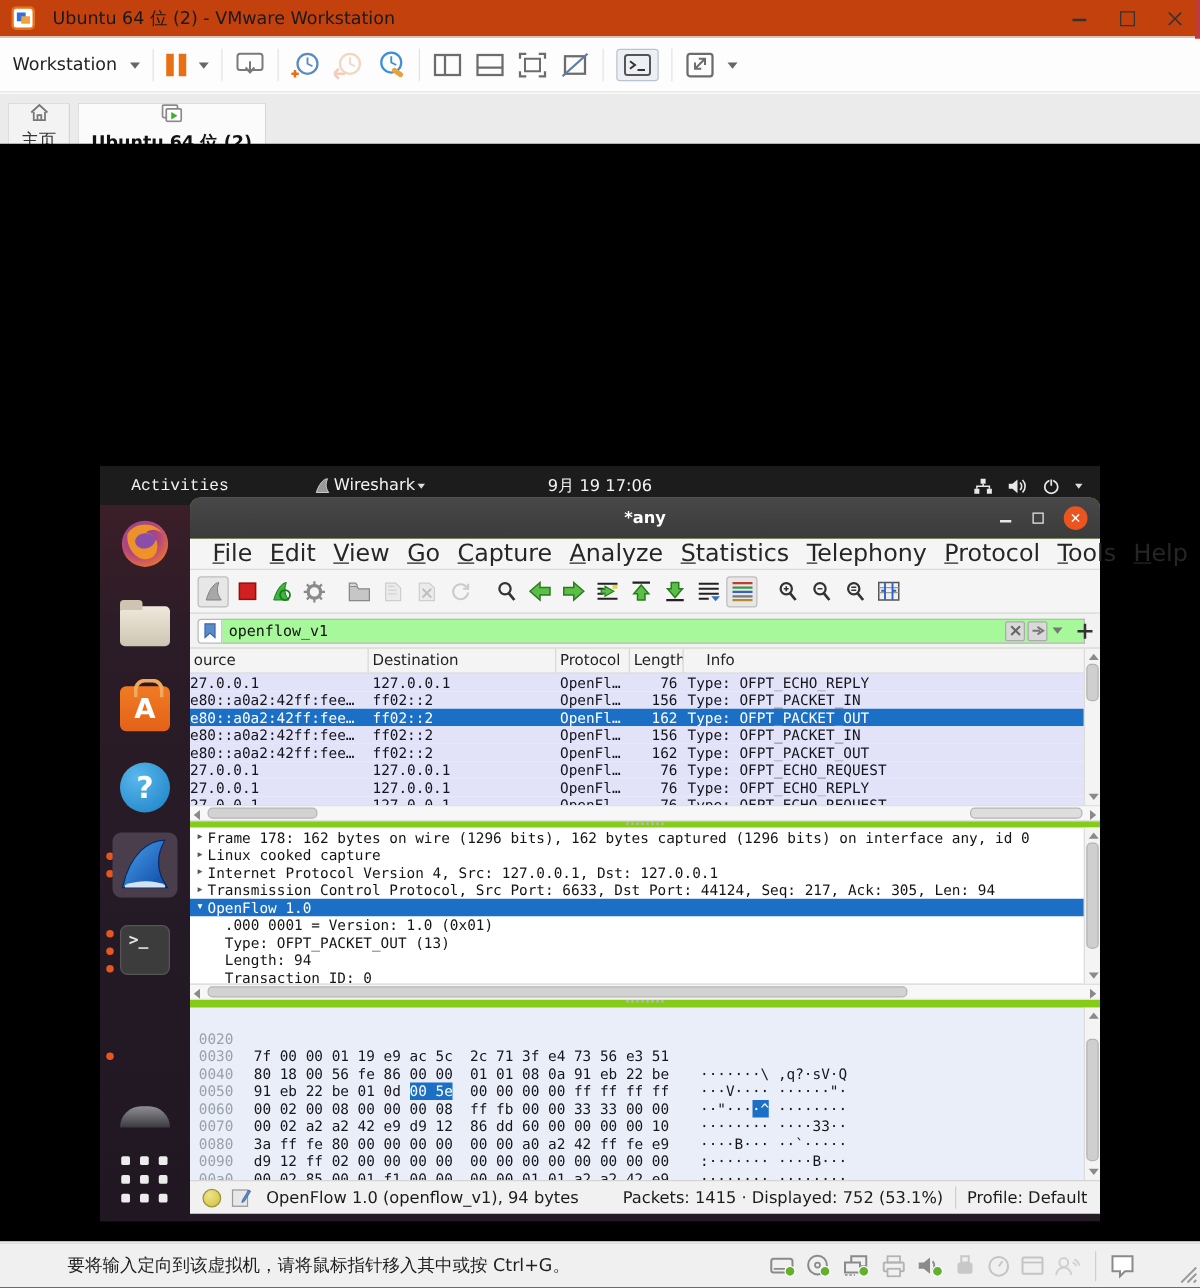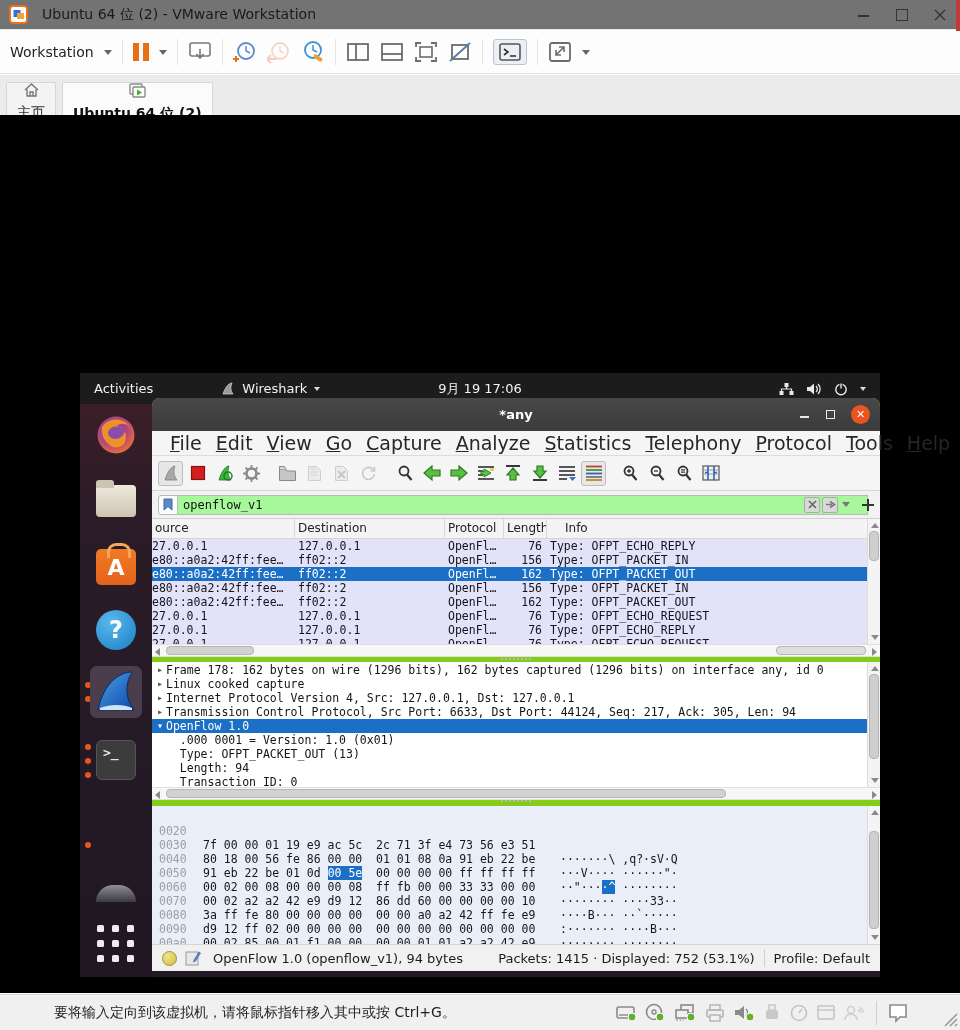--- a/index.html
+++ b/index.html
@@ -1,21 +1,21 @@
 <!DOCTYPE html>
 <html style="--selection-blue: #1b6fc5; --filter-green: #a7f79b; --row-lavender: #e2e2f9; --close-orange: #e9541f; --vmware-orange: #e86f13; --green-dot: #64b02d;"><head>
 <meta charset="utf-8">
 <style>
   * { margin:0; padding:0; box-sizing:border-box; }
   html,body { width:960px; height:1030px; overflow:hidden; background:#000;
     font-family:"DejaVu Sans","Liberation Sans",sans-serif; }
   .stage { position:relative; width:960px; height:1030px; background:#fff; }
 
   
-  .vm-titlebar { position:absolute; left:0; top:0; width:960px; height:30px; background:#737373;
+  .vm-titlebar { position:absolute; left:0; top:0; width:960px; height:30px; background:#c2410c;
     border-bottom:1px solid #e8e8e8; display:flex; align-items:center; }
   .vm-title { font-size:14px; color:#1a1a1a; margin-left:14px; }
   .vm-logo { margin-left:9px; }
   .winbtns { position:absolute; right:6px; top:0; height:30px; display:flex; align-items:center; gap:26px; padding-right:8px; }
   .wb { width:12px; height:12px; position:relative; cursor:default; }
   .wb-min::after { content:""; position:absolute; left:0; top:6px; width:11px; height:1.5px; background:#333; }
   .wb-max::after { content:""; position:absolute; left:0; top:0; width:10px; height:10px; border:1.5px solid #333; }
   .red-sliver { position:absolute; right:0; top:0; width:4px; height:34px; background:#c03a3a; }
 
   .vm-toolbar { position:absolute; left:0; top:31px; width:960px; height:43px; background:#fdfdfd;
@@ -41,22 +41,22 @@
     border-top:1px solid #d8d8d8; display:flex; align-items:center;padding-left:46px; }
   .vm-hint { font-size:14px; color:#1f1f1f; margin-left:8px; white-space:nowrap; }
   .vm-status-icons { position:absolute; right:52px; top:0; height:36px; display:flex; align-items:center; gap:7px; }
   .vm-status-sep { width:1px; height:24px; background:#cfcfcf; margin:0 4px; }
   .grip { position:absolute; right:2px; bottom:3px; }
 
   
   .ubuntu { position:absolute; left:80px; top:258px; width:800px; height:604px; background:#241a26; }
   .u-topbar { position:absolute; left:0; top:0; width:800px; height:31px; background:#1c1c1c; color:#f2f2f2;
     display:flex; align-items:center; font-size:13px; }
-  .u-activities { margin-left:14px; }
-  .u-appmenu { margin-left:68px; display:flex; align-items:center; gap:7px; }
+  .u-activities { margin-left:25px;font-family:Liberation Mono, monospace; }
+  .u-appmenu { margin-left:68px; display:flex; align-items:center; gap:2px; }
   .u-clock { position:absolute; left:0; width:800px; text-align:center; pointer-events:none; }
   .u-sys { position:absolute; right:14px; display:flex; align-items:center; gap:12px; }
   .u-caret { width:0; height:0; border-left:3.5px solid transparent; border-right:3.5px solid transparent; border-top:4px solid #ddd; }
 
   .dock { position:absolute; left:0; top:31px; width:72px; height:573px;
     background:linear-gradient(180deg,#3b1e28 0%,#2b1c27 18%,#241a26 60%,#201723 100%); }
   .dock-ic { position:absolute; left:16px; width:40px; height:40px; }
   .dock-dot { position:absolute; left:5px; width:6px; height:6px; border-radius:50%; background:#e8561f; }
   .ws-tile { position:absolute; left:10px; width:52px; height:52px; background:#4a3e4d; border-radius:7px; }
   .help-circle { width:40px; height:40px; border-radius:50%; background:radial-gradient(circle at 35% 30%,#59b8ec,#1a7fc4);

